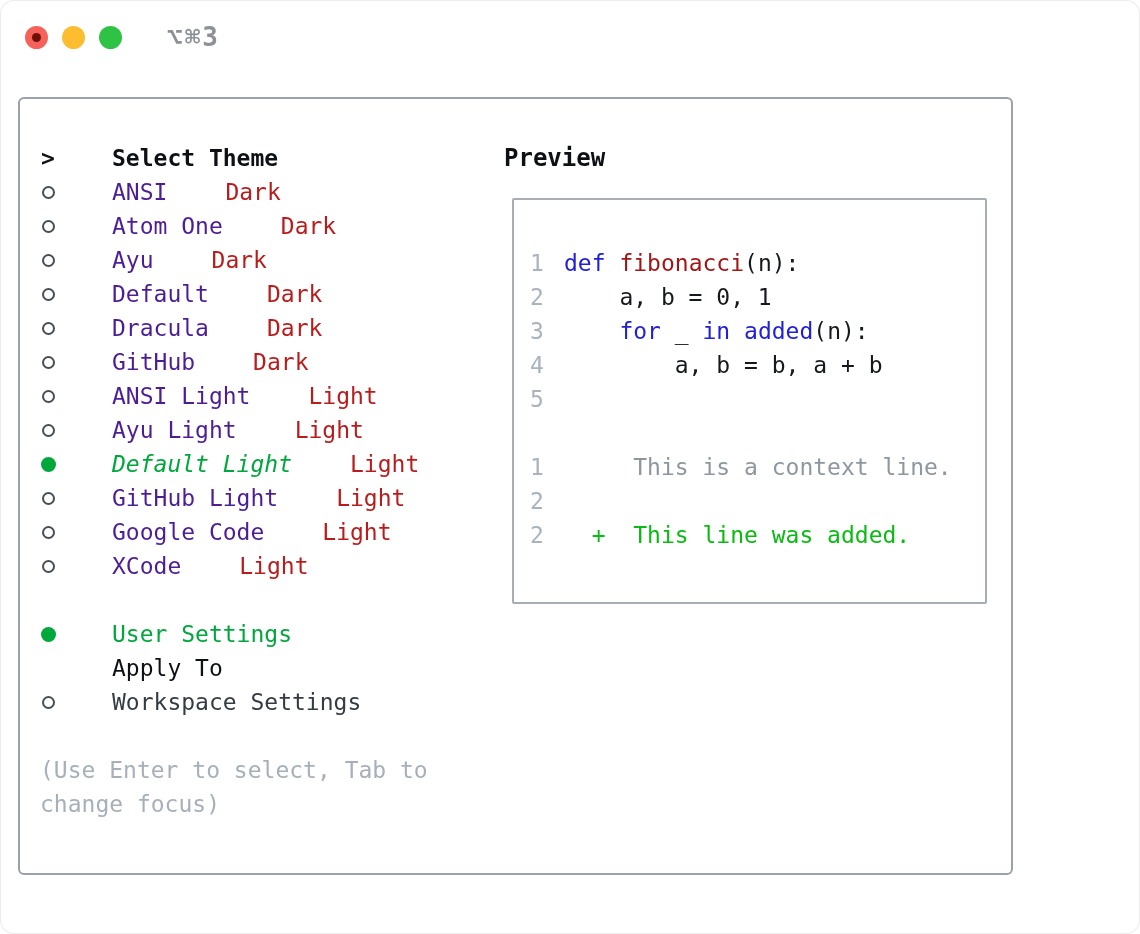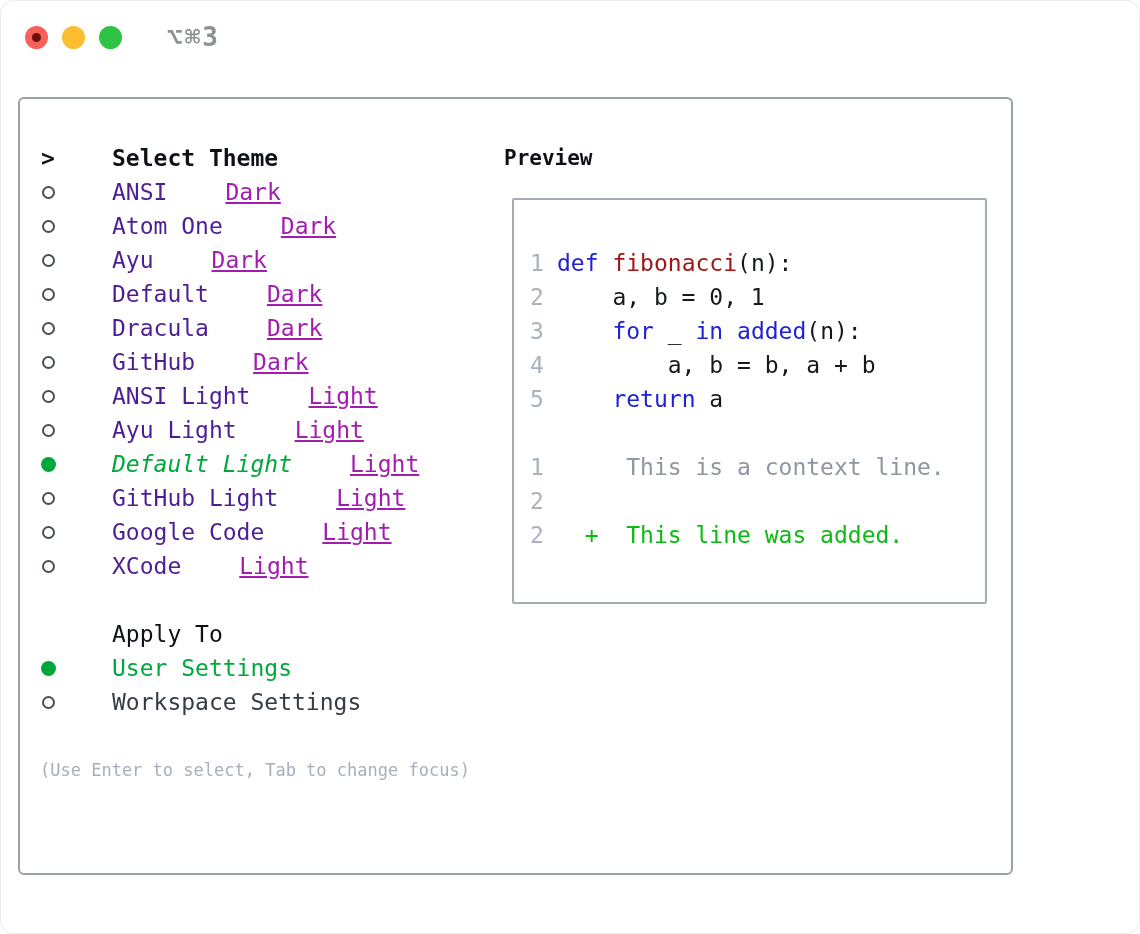--- a/index.html
+++ b/index.html
@@ -30,35 +30,35 @@
   .row { height:34px; display:flex; align-items:center; font-size:23px; color:#343b43; }
   .row.spacer { height:34px; }
   .mark { width:16px; flex:none; display:flex; align-items:center; justify-content:center; margin-right:12px; }
   .chev { font-weight:bold; color:#101318; font-size:23px; }
   .ring { width:13px; height:13px; border-radius:50%; border:2px solid #474e57; }
   .dotfill { width:15px; height:15px; border-radius:50%; background:#00a83c; }
   .label { white-space:pre;margin-left:44px; }
   .bold-title { font-weight:bold; color:#0d1014; }
   .name { color:#4c1d95; }
   .name.sel { color:#00a83c;font-style:italic; }
-  .variant { color:#a21caf; padding-left:14px;text-decoration:underline; }
+  .variant { color:#b91c1c; padding-left:14px; }
   .section-title { color:#0d1014; }
   .opt { color:#343b43; }
   .opt.sel { color:#00a83c; }
-  .help { margin-top:34px; width:440px; font-size:17px; line-height:34px; color:#a6afba; }
-  
-  .preview-title { height:34px; display:flex; align-items:center; font-size:21px; font-weight:bold; color:#0d1014; }
+  .help { margin-top:34px; width:440px; font-size:23px; line-height:34px; color:#a6afba; }
+  
+  .preview-title { height:34px; display:flex; align-items:center; font-size:24px; font-weight:bold; color:#0d1014; }
   .preview-box {
     margin-top:23px; margin-left:8px; width:475px; height:406px;
     border:2px solid #a6adb6; border-radius:2px; background:#ffffff;
     padding:46px 0 0 16px;
   }
   .cline { height:34px; display:flex; align-items:center; font-size:23px; }
   .num { width:14px; flex:none; color:#a9b2bd; white-space:pre; }
-  .code { margin-left:13px; white-space:pre; }
+  .code { margin-left:20px; white-space:pre; }
   .t-kw { color:#2020d6; white-space:pre; }
   .t-fn { color:#a31515; white-space:pre; }
   .t-pl { color:#15181d; white-space:pre; }
   .t-context { color:#8e96a0; }
   .t-del { color:#c53b28; }
   .t-add { color:#09bb12; }
 </style>
 </head>
 <body>
 
@@ -163,31 +163,31 @@
         <span class="mark">
             <span class="ring"></span>
           </span>
         <span class="label name">XCode</span>
         <span class="label variant">Light</span>
       </div>
 
       <div class="row spacer"></div>
 
       <div class="row">
+        <span class="mark">
+            <span class="dotfill"></span>
+          </span>
+        <span class="label opt sel">User Settings</span>
+      </div>
+      <div class="row">
         <span class="mark"></span>
         <span class="label section-title">Apply To</span>
       </div>
       <div class="row">
         <span class="mark">
-            <span class="dotfill"></span>
-          </span>
-        <span class="label opt sel">User Settings</span>
-      </div>
-      <div class="row">
-        <span class="mark">
             <span class="ring"></span>
           </span>
         <span class="label opt">Workspace Settings</span>
       </div>
 
       <div class="help">(Use Enter to select, Tab to change focus)</div>
     </div>
 
     <div class="right-col">
       <div class="preview-title">Preview</div>
@@ -209,21 +209,20 @@
           <span class="code"><span class="t-pl">    </span><span class="t-kw">for</span><span class="t-pl"> _ </span><span class="t-kw">in</span><span class="t-pl"> </span><span class="t-kw">added</span><span class="t-pl">(n):</span></span>
         </div>
 
         <div class="cline">
           <span class="num">4</span>
           <span class="code"><span class="t-pl">        a, b = b, a + b</span></span>
         </div>
 
         <div class="cline">
           <span class="num">5</span>
-          <span class="code"><span class="t-pl">    </span><span class="t-kw">return</span><span class="t-pl"> a</span></span>
         </div>
 
         <div class="cline spacer"></div>
 
         <div class="cline">
           <span class="num">1</span>
           <span class="code t-context">     This is a context line.</span>
         </div>
         <div class="cline">
           <span class="num">2</span>

